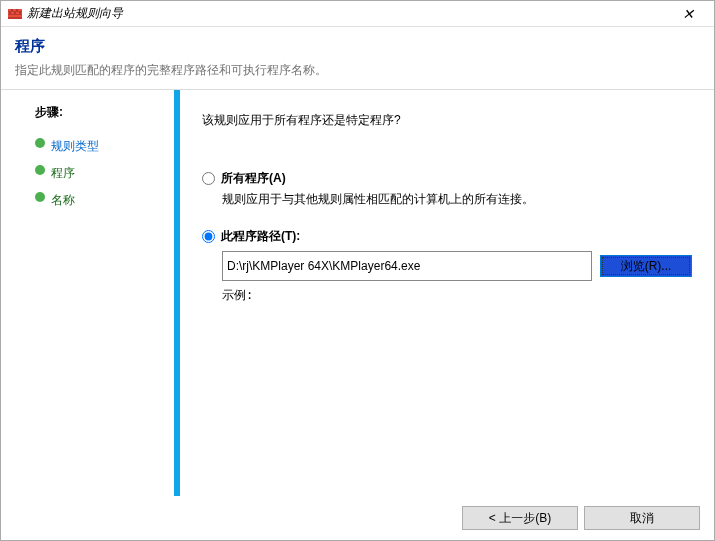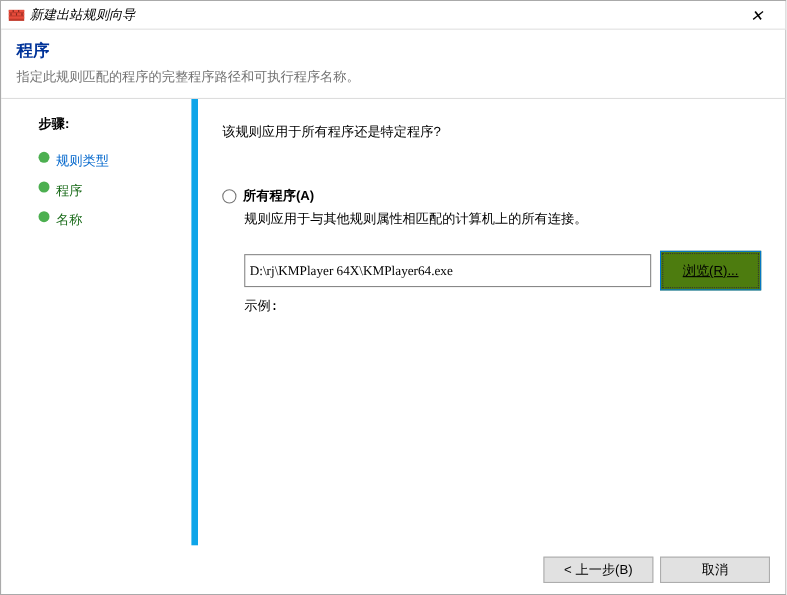--- a/index.html
+++ b/index.html
@@ -134,58 +134,57 @@
     }
     .path-row {
       display: flex;
       align-items: center;
       margin-left: 20px;
       margin-top: 6px;
       margin-bottom: 6px;
     }
     .path-input {
       flex: 1;
-      font-family: Liberation Serif, serif;
+      font-family: Liberation Sans, sans-serif;
       font-size: 12px;
       padding: 14px 4px;
       border: 1px solid #888;
       height: 22px;
     }
     .browse-btn {
       width: 92px;
-      height: 36px;
+      height: 22px;
       margin-left: 8px;
       font-size: 12px;
-      background: #4d7c0f;
+      background: #1d4ed8;
       border: 1px solid #0078d7;
       outline: 1px dotted #333;
       outline-offset: -3px;
       cursor: pointer;
-      text-decoration: underline;
     }
     .example-row {
       margin-left: 20px;
       font-family: "SimSun", "NSimSun", monospace;
       font-size: 12px;
       display: flex;
     }
     .example-label {
       width: 70px;
     }
     .example-lines {
       white-space: pre;
     }
     .footer {
       padding: 10px 14px;
       display: flex;
       justify-content: flex-end;
       gap: 6px;
     }
     .footer button {
-      width: 100px;
+      width: 116px;
       height: 24px;
       font-size: 12px;
       background: #e1e1e1;
       border: 1px solid #adadad;
       cursor: pointer;
     }
   </style>
 </head>
 <body>
 
@@ -234,20 +233,24 @@
 
     <div class="main">
       <div class="question">该规则应用于所有程序还是特定程序?</div>
 
       <div class="radio-row">
         <input type="radio" name="prog" style="">
         <span class="radio-label">所有程序(A)</span>
       </div>
       <div class="radio-desc">规则应用于与其他规则属性相匹配的计算机上的所有连接。</div>
 
+      <div class="radio-row">
+        <input type="radio" name="prog" checked="" style="">
+        <span class="radio-label">此程序路径(T):</span>
+      </div>
 
       <div class="path-row">
         <input type="text" class="path-input" value="D:\rj\KMPlayer 64X\KMPlayer64.exe" style="">
         <button class="browse-btn">浏览(R)...</button>
       </div>
 
       <div class="example-row">
         <span class="example-label">示例:</span>
       </div>
     </div>

